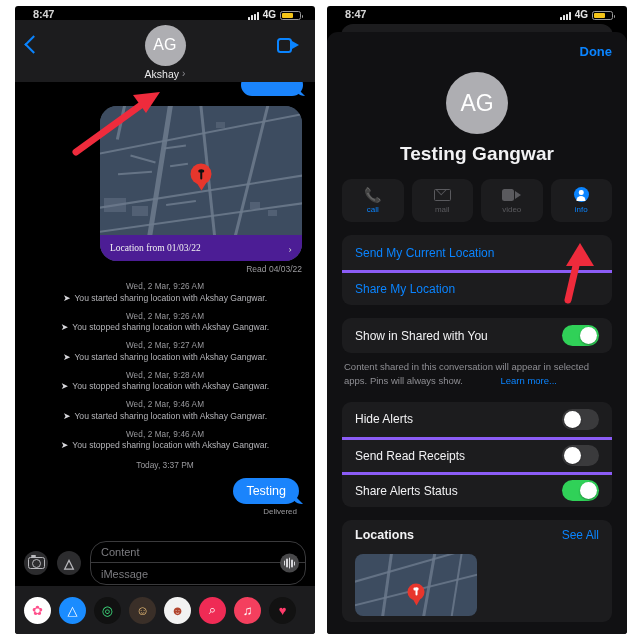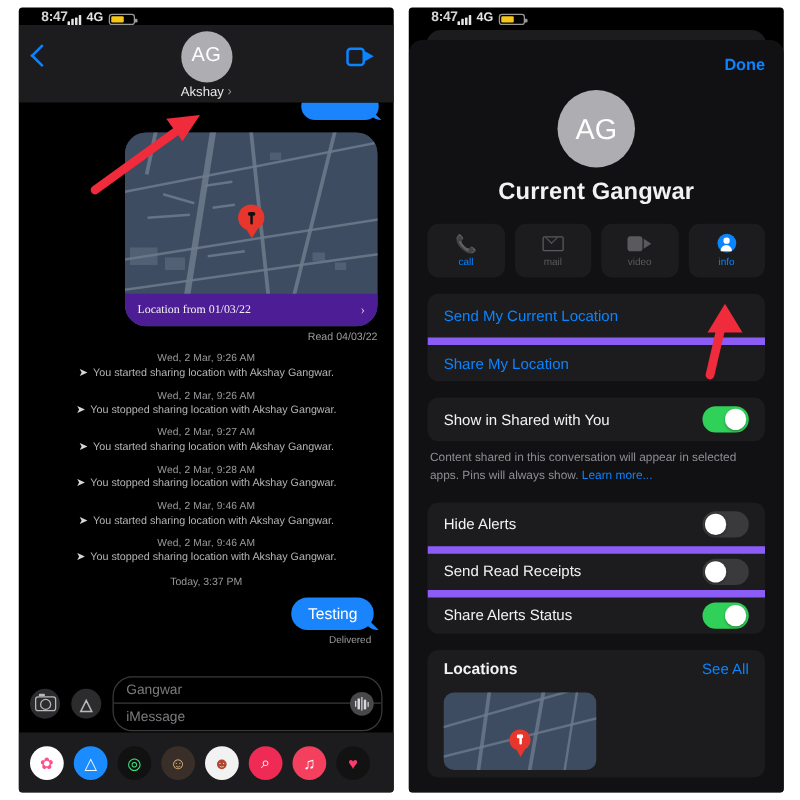--- a/index.html
+++ b/index.html
@@ -17,21 +17,21 @@
     position: relative;
     background: #000;
     overflow: hidden;
   }
   .phone-left  { position:absolute; left:15px;  top:6px; width:300px; height:628px; border-radius:3px; }
   .phone-right { position:absolute; left:327px; top:6px; width:300px; height:628px; border-radius:3px; }
 
   
   .statusbar {
     position: absolute; top: 0; left: 0; right: 0; height: 14px;
-    display: flex; align-items: flex-end; 
+    display: flex; align-items: flex-end; justify-content: space-between;
     padding: 0 14px 0 18px;
     color: #e6e6e6; font-size: 11px; font-weight: 600;
     z-index: 40;
   }
   .sb-time { letter-spacing: -.2px; opacity: .92; }
   .sb-right { display: flex; align-items: flex-end; gap: 4px; }
   .sb-bars { display: flex; align-items: flex-end; gap: 1px; height: 8px; }
   .sb-bars i { width: 2px; background: #e6e6e6; display: block; border-radius: .5px; }
   .sb-bars i:nth-child(1){height:3px}
   .sb-bars i:nth-child(2){height:5px}
@@ -246,39 +246,39 @@
   .info-glyph::before{content:"";position:absolute;left:50%;top:3px;transform:translateX(-50%);
     width:4.5px;height:4.5px;border-radius:50%;background:#fff;}
   .info-glyph::after{content:"";position:absolute;left:50%;bottom:1.5px;transform:translateX(-50%);
     width:9px;height:5px;border-radius:5px 5px 0 0;background:#fff;}
 
   .group { margin: 13px 15px 0; background:#1c1c1e; border-radius:9px; overflow:hidden; }
   .grow {
     height: 35px; display:flex; align-items:center; justify-content:space-between;
     padding: 0 13px; color:#f2f2f4; font-size:12px;
   }
-  .grow + .grow { border-top: 6px solid #8b5cf6; }
+  .grow + .grow { border-top: 3px solid #8b5cf6; }
   .grow.link { color:#0a84ff; }
   .grow.seeall-hdr { font-weight:700; font-size:12.5px; height:30px; }
   .seeall { color:#0a84ff; font-size:12px; font-weight:400; }
   .toggle {
     width:37px;height:21px;border-radius:11px; position:relative; flex:0 0 auto;
   }
   .toggle.on { background:#30d158; }
   .toggle.off { background:#3a3a3c; }
   .toggle i {
     position:absolute; top:2px; width:17px;height:17px;border-radius:50%;background:#fff;
     box-shadow: 0 1px 2px rgba(0,0,0,.35);
   }
   .toggle.on i { right:2px; }
   .toggle.off i { left:2px; }
   .group-footer {
     margin: 7px 17px 0; color:#8e8e93; font-size:9.5px; line-height:1.5;
   }
-  .group-footer a { color:#0a84ff; text-decoration:none; }
+  .group-footer a { color:#0a84ff; text-decoration:none;margin-left:35px; }
 
   .loc-thumb {
     margin: 4px 0 0 13px; width:122px; height:62px; border-radius:8px;
     background:#3d4c60; position:relative; overflow:hidden;
   }
   .loc-thumb .rd { position:absolute; background:#6d7b8d; opacity:.8; }
   .loc-pin{
     position:absolute; left:50%; top:62%; transform:translate(-50%,-50%);
     width:17px;height:17px;border-radius:50%;background:#e8362c;
   }
@@ -417,21 +417,21 @@
 
     <div class="input-bar">
       <div class="icon-circle">
           <div class="cam-icon"></div>
         </div>
       <div class="icon-circle">
           <span class="appstore-glyph">△</span>
         </div>
       <div class="field-stack">
         <div class="field-row">
-          <span>Gangwar</span>
+          <span>Content</span>
         </div>
         <div class="field-row">
           <span>iMessage</span>
         </div>
         <div class="audio-btn">
             <i></i>
             <i></i>
             <i></i>
             <i></i>
             <i></i>
@@ -470,21 +470,21 @@
     </div>
 
     <div class="sheet-peek"></div>
 
     <div class="sheet">
       <div class="done-row">
         <div class="done-btn">Done</div>
       </div>
 
       <div class="big-avatar">AG</div>
-      <div class="big-name">Current  Gangwar</div>
+      <div class="big-name">Testing  Gangwar</div>
 
       <div class="actions">
         <div class="action-btn enabled">
           <div class="glyph">
               <span class="phone-glyph">📞</span>
             </div>
           <div class="lbl">call</div>
         </div>
         <div class="action-btn disabled">
           <div class="glyph">

